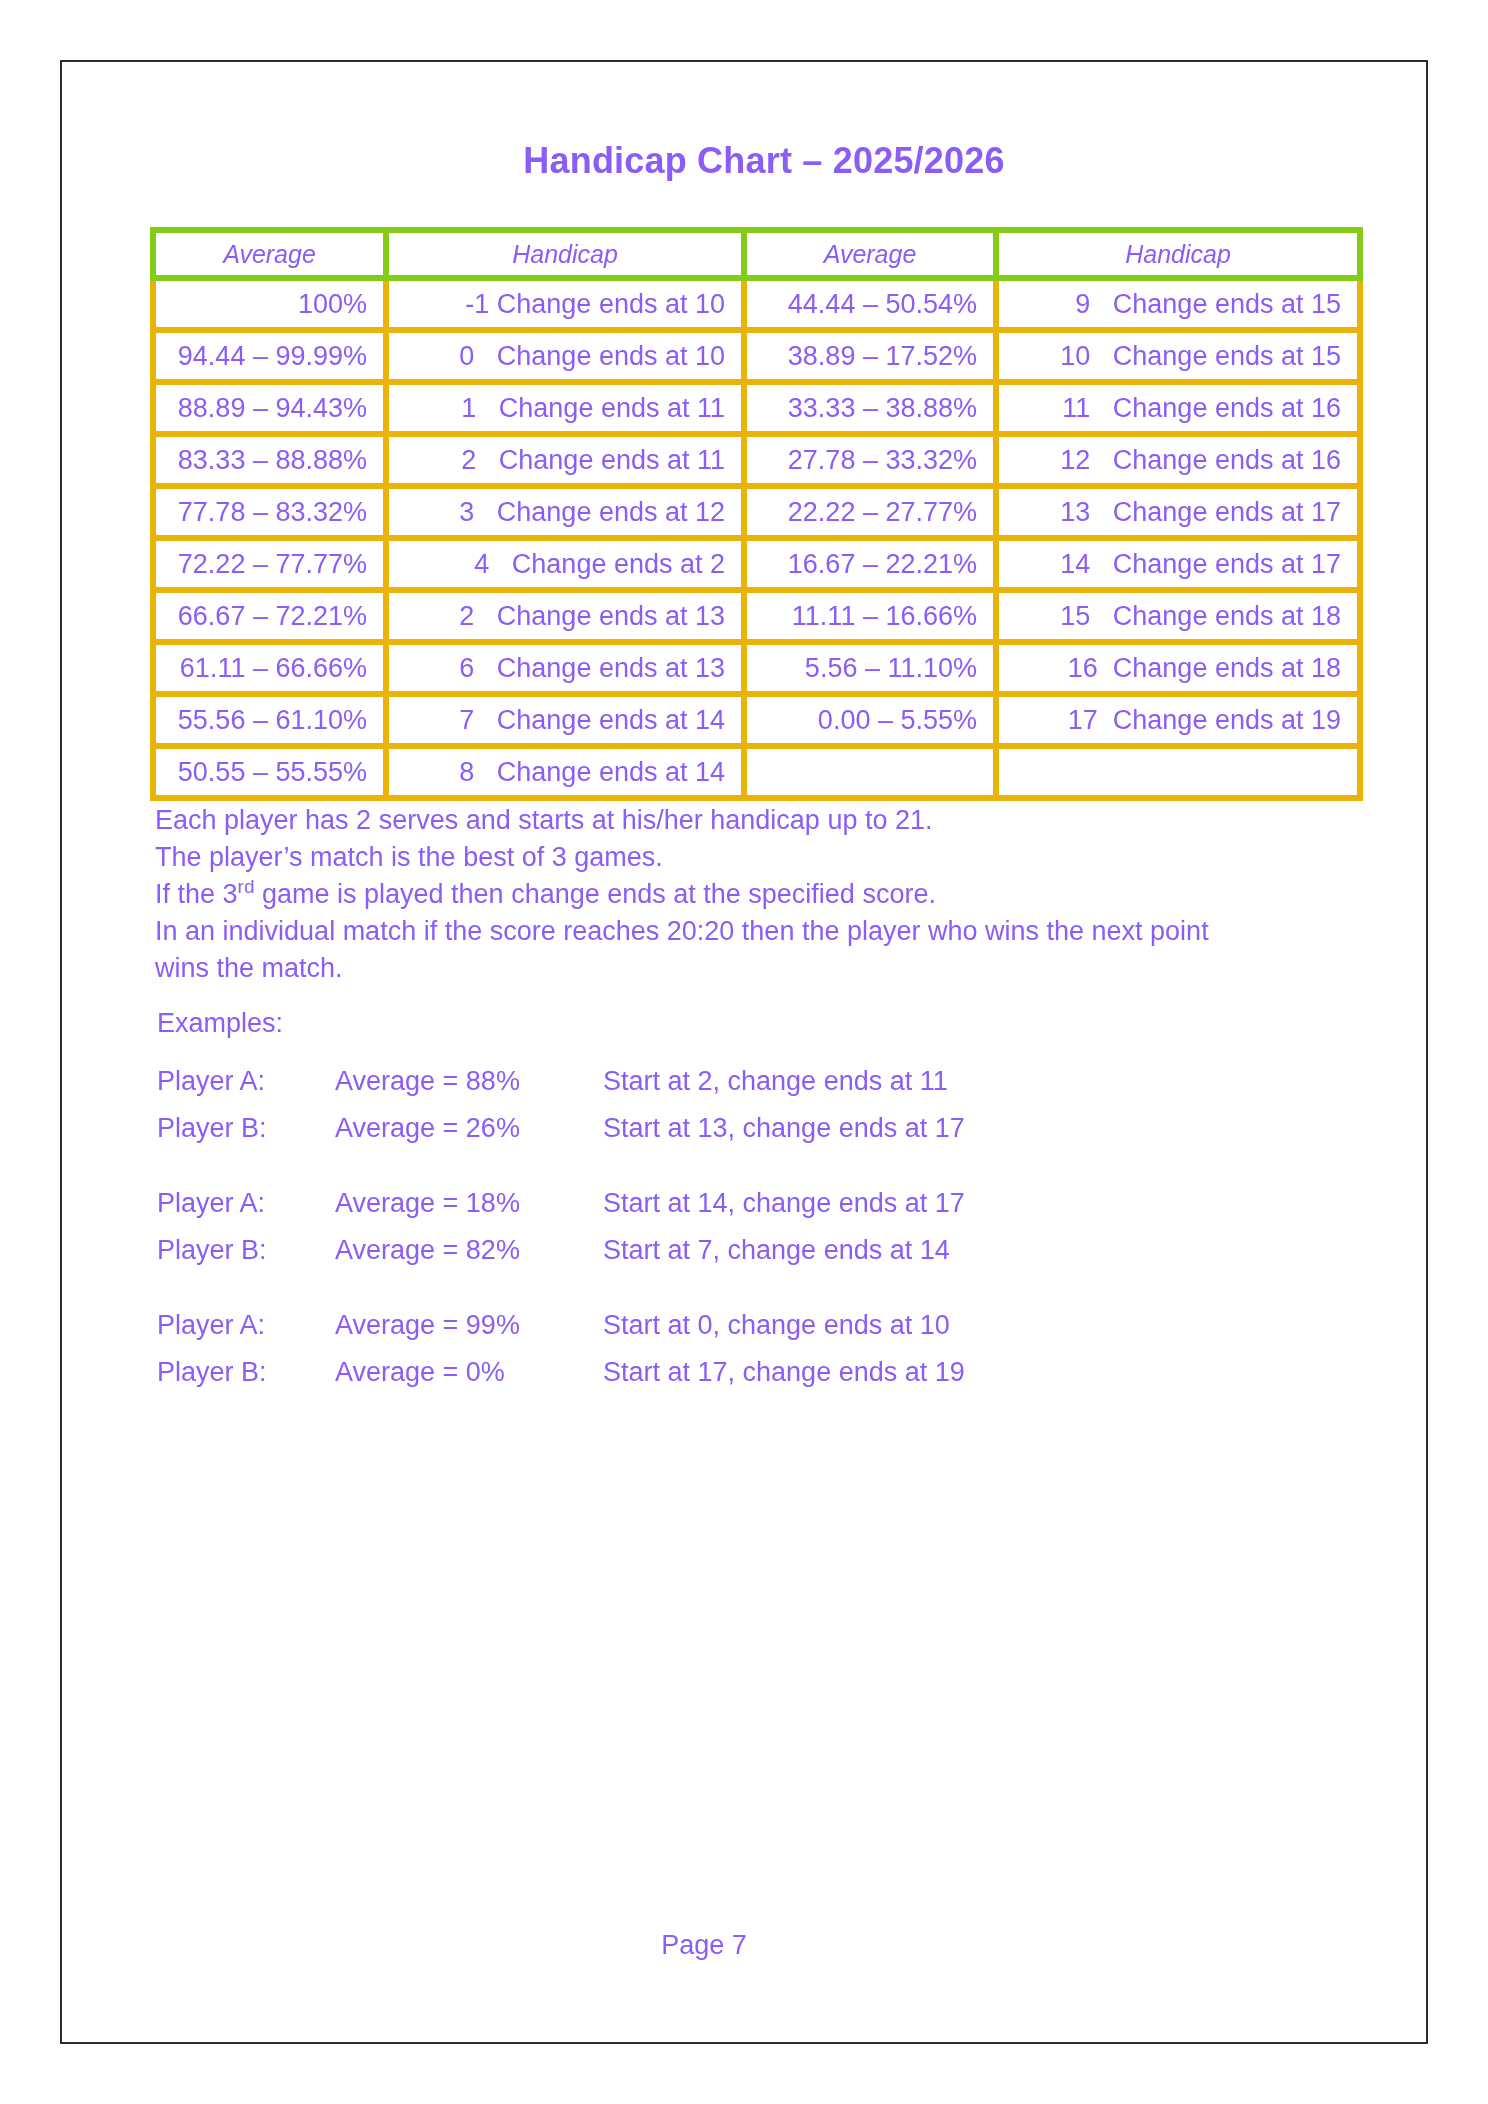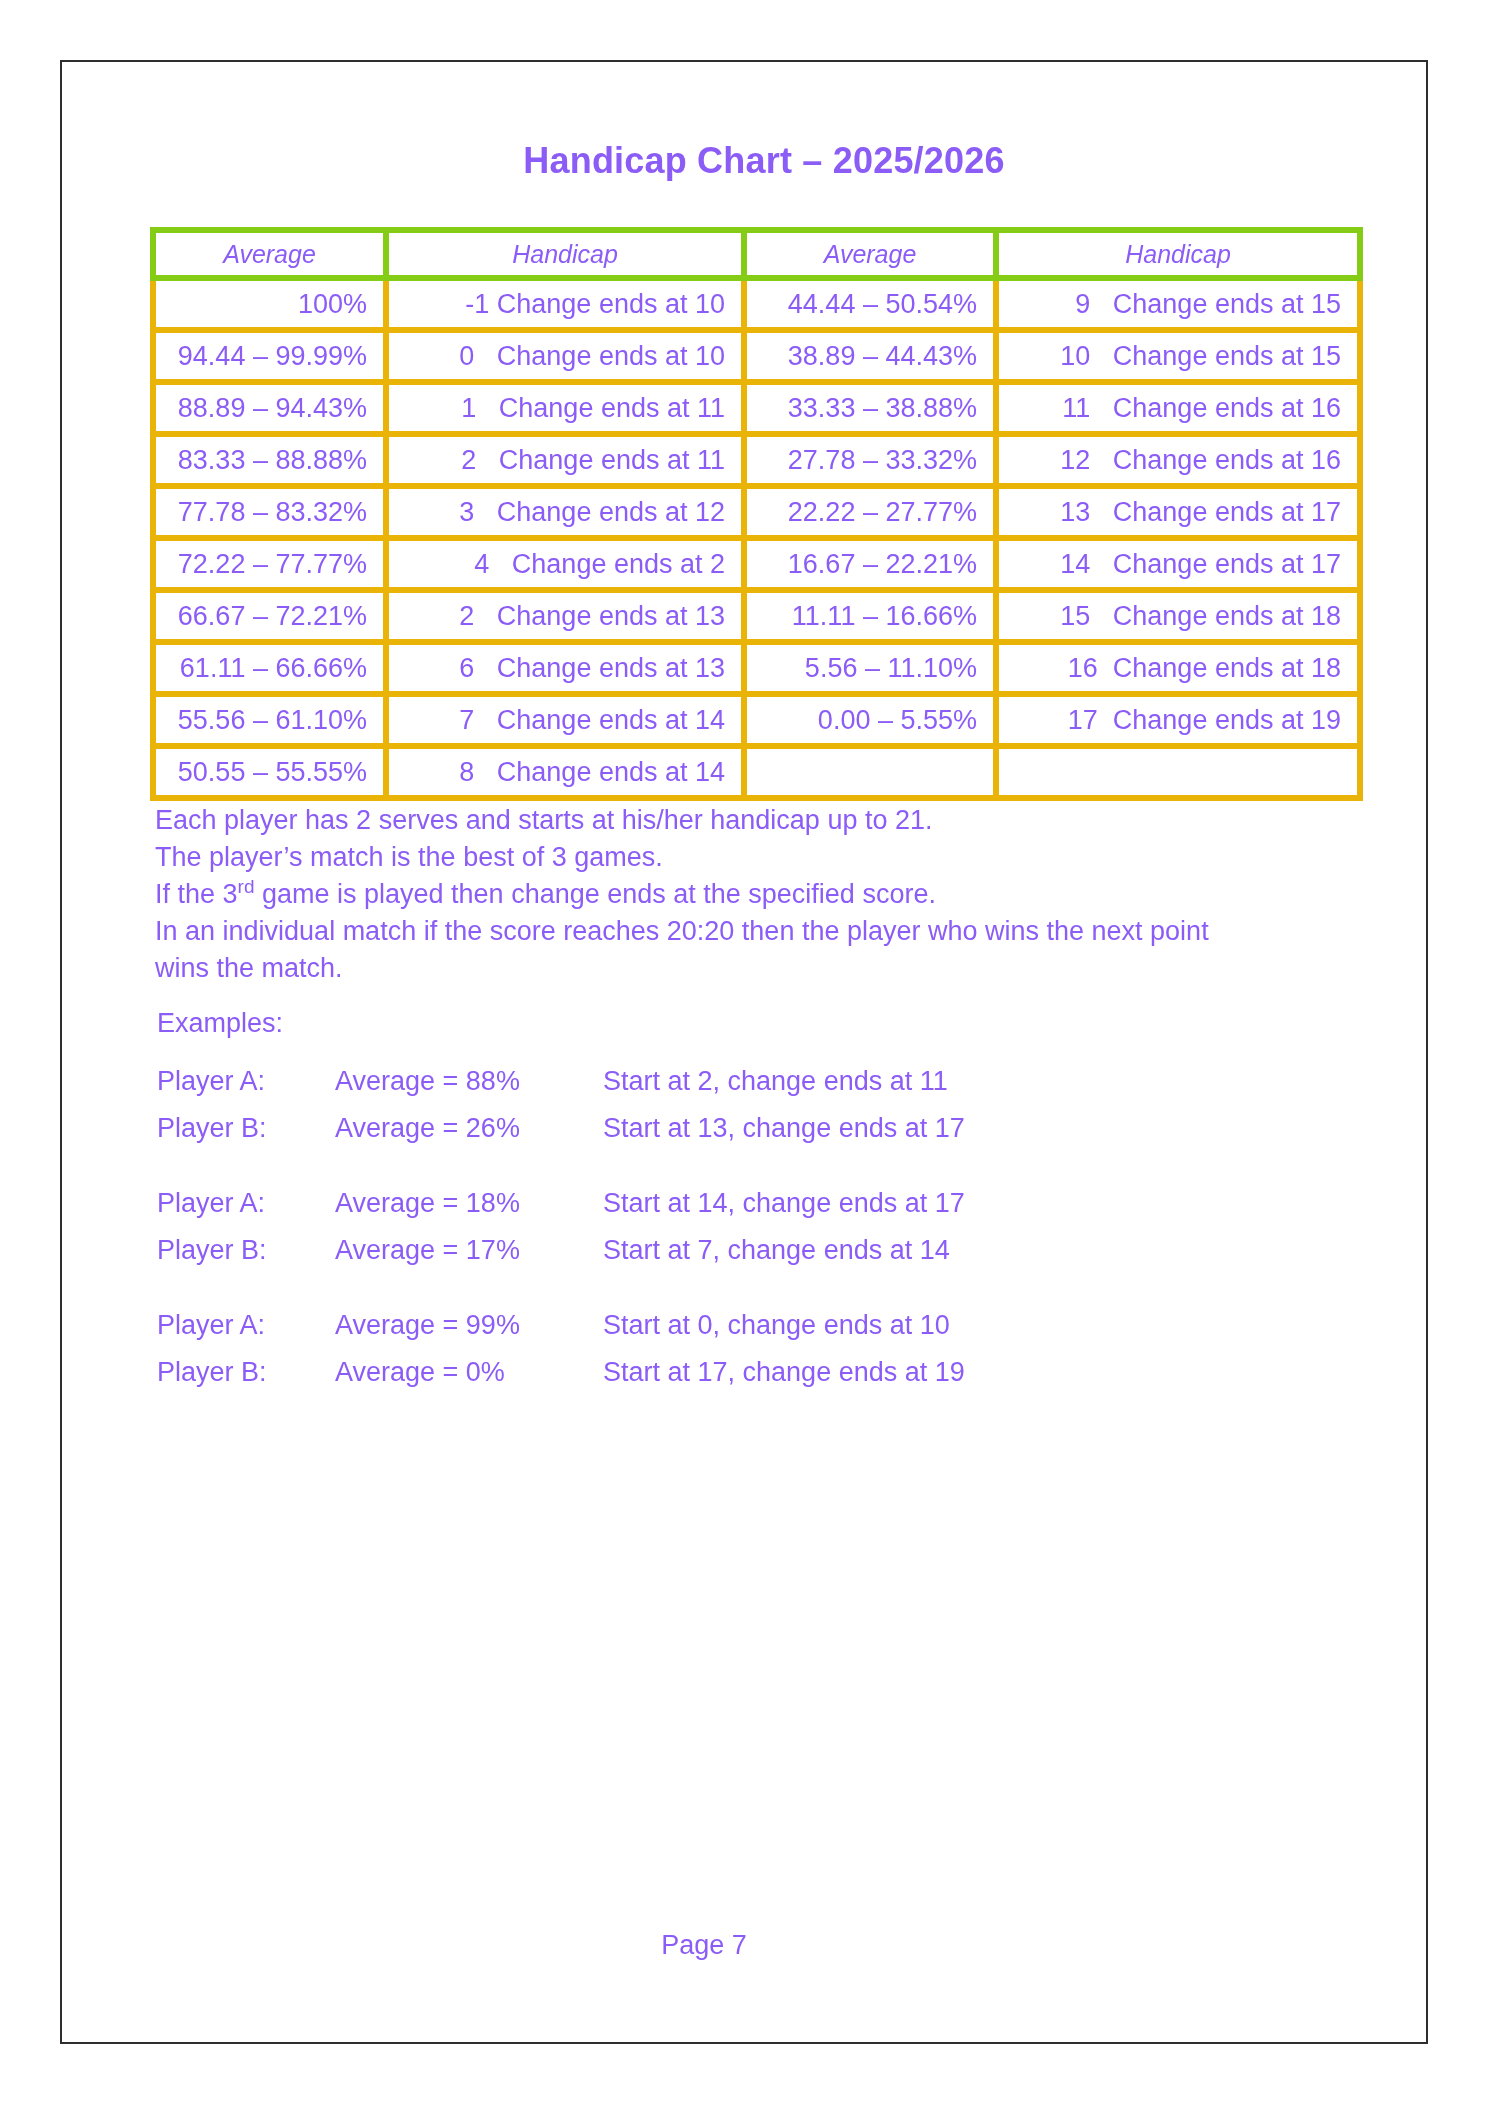--- a/index.html
+++ b/index.html
@@ -75,21 +75,21 @@
     <tbody>
       <tr>
         <td>100%</td>
         <td class="hc">-1 Change ends at 10</td>
         <td>44.44 – 50.54%</td>
         <td class="hc">9   Change ends at 15</td>
       </tr>
       <tr>
         <td>94.44 – 99.99%</td>
         <td class="hc">0   Change ends at 10</td>
-        <td>38.89 – 44.43%</td>
+        <td>38.89 – 17.52%</td>
         <td class="hc">10   Change ends at 15</td>
       </tr>
       <tr>
         <td>88.89 – 94.43%</td>
         <td class="hc">1   Change ends at 11</td>
         <td>33.33 – 38.88%</td>
         <td class="hc">11   Change ends at 16</td>
       </tr>
       <tr>
         <td>83.33 – 88.88%</td>
@@ -156,21 +156,21 @@
     <span>Average = 26%</span>
     <span>Start at 13, change ends at 17</span>
   </div>
   <div class="example-row" style="top:1186px">
     <span>Player A:</span>
     <span>Average = 18%</span>
     <span>Start at 14, change ends at 17</span>
   </div>
   <div class="example-row" style="top:1233px">
     <span>Player B:</span>
-    <span>Average = 17%</span>
+    <span>Average = 82%</span>
     <span>Start at 7, change ends at 14</span>
   </div>
   <div class="example-row" style="top:1308px">
     <span>Player A:</span>
     <span>Average = 99%</span>
     <span>Start at 0, change ends at 10</span>
   </div>
   <div class="example-row" style="top:1355px">
     <span>Player B:</span>
     <span>Average = 0%</span>

